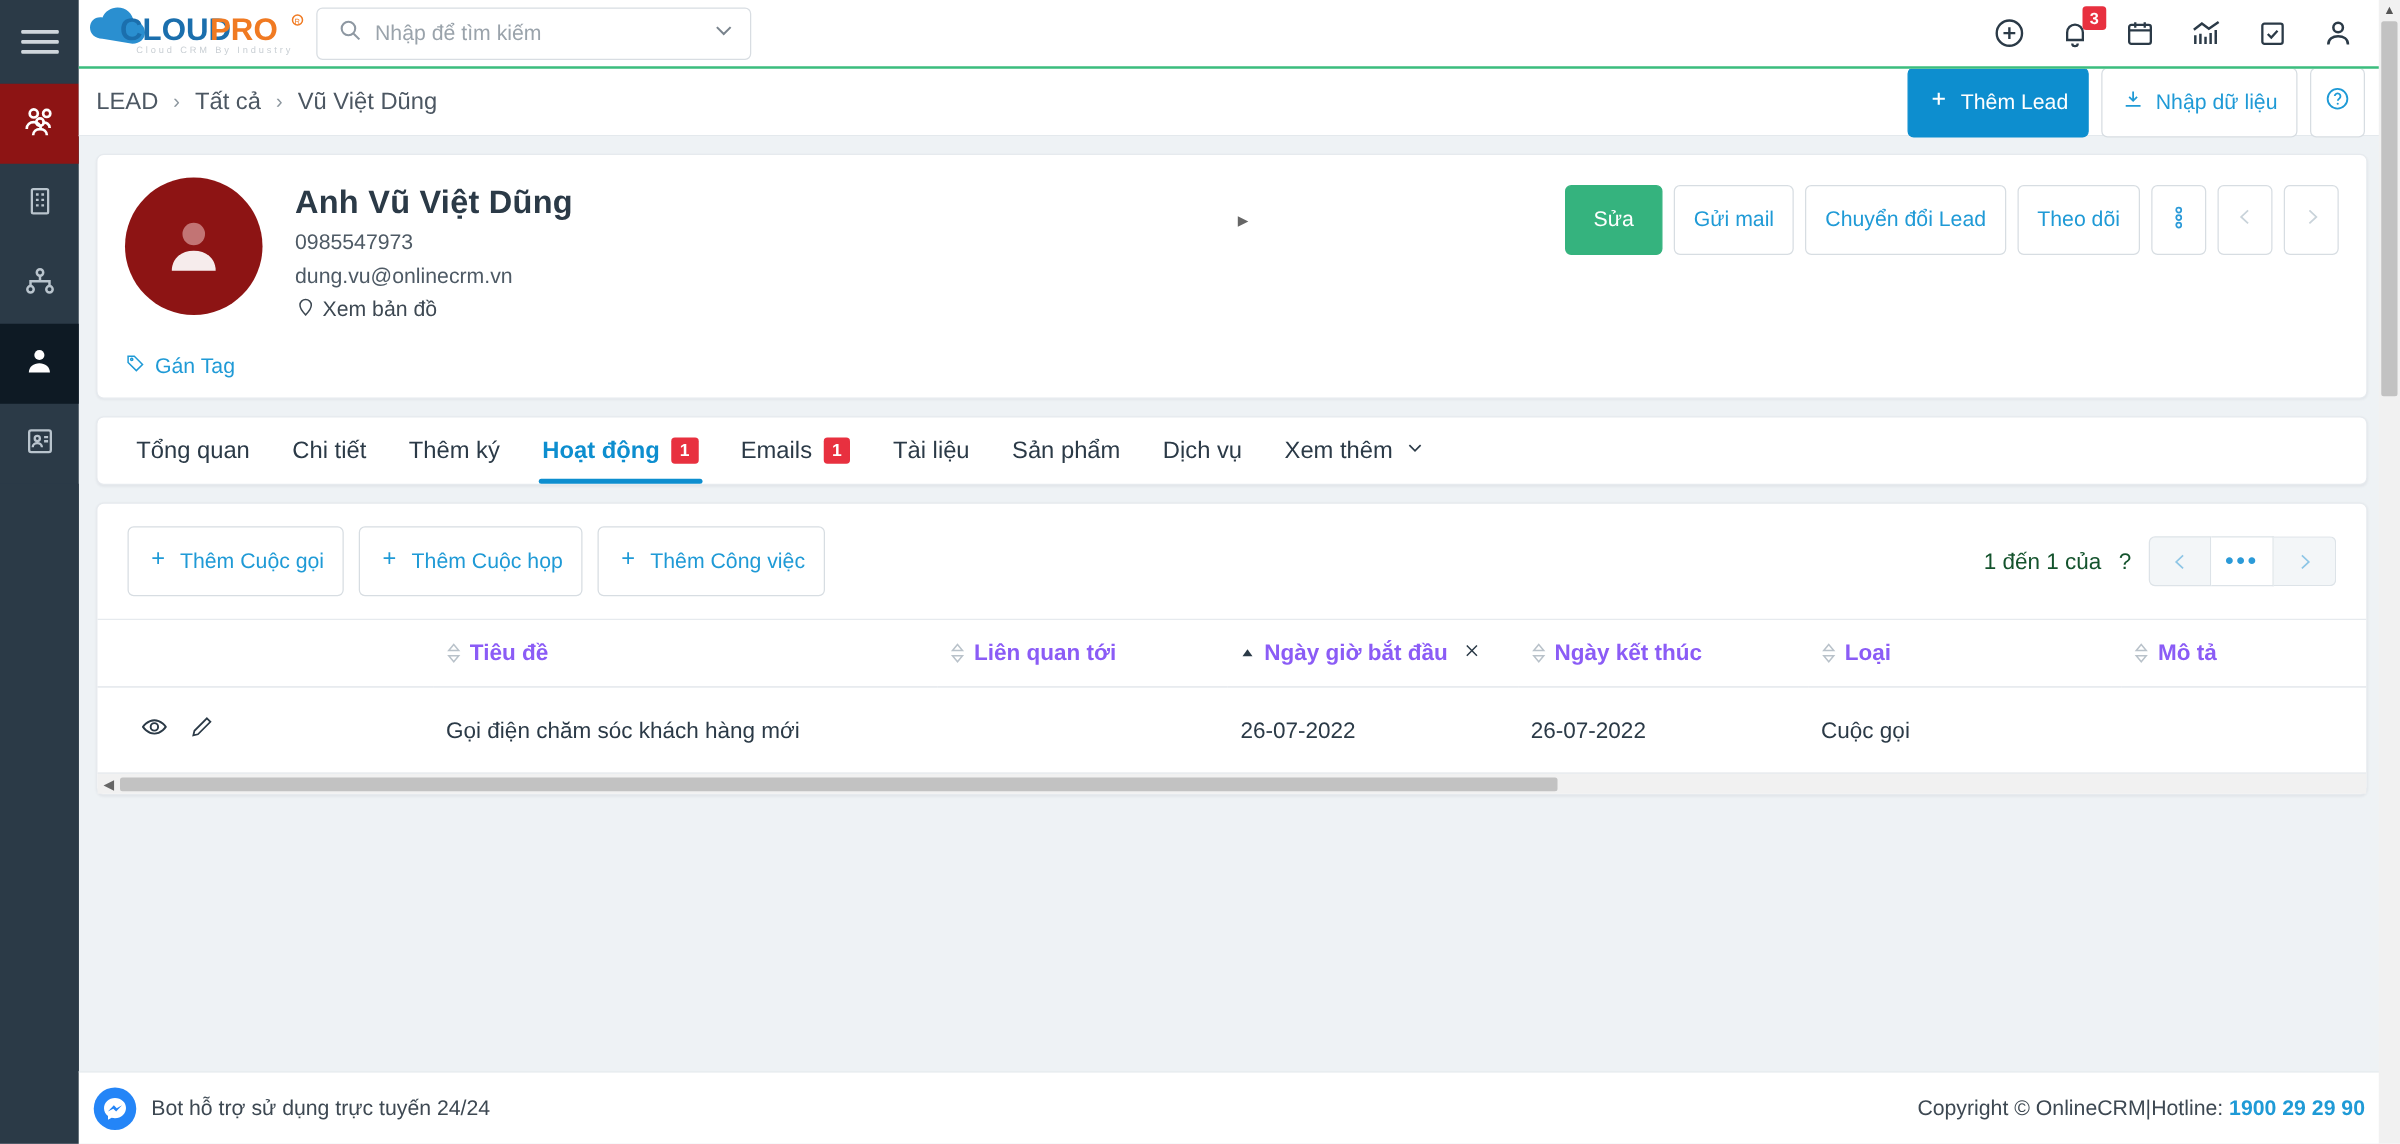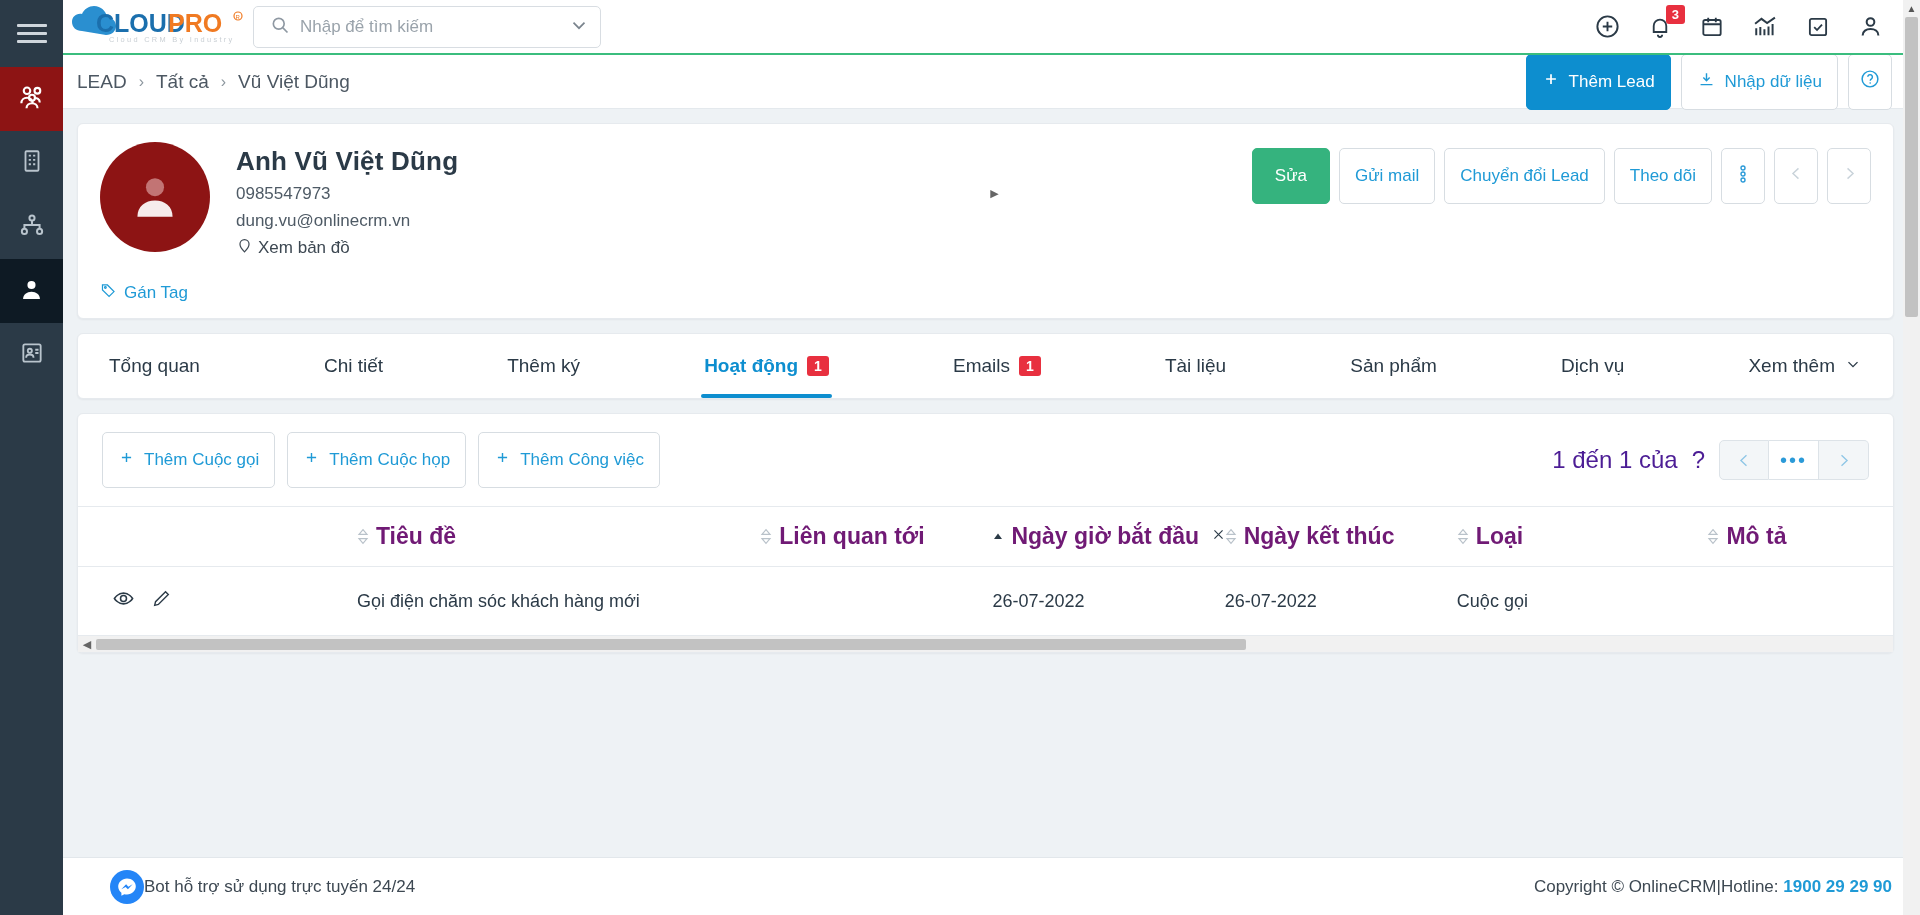--- a/index.html
+++ b/index.html
@@ -100,56 +100,56 @@
   .btn.green { background: #35b37e; border-color: #35b37e; color: #fff; padding: 0 22px; }
   .btn.ghost { color: #c9d3da; }
   .tagrow { margin-top: 22px; }
   .tag-link {
     display: inline-flex; align-items: center; gap: 7px; color: #1f9ad6;
     font-size: 17px; cursor: pointer;
   }
 
   
   .tabs-card { margin-top: 14px; }
-  .tabs { display: flex; align-items: stretch; padding: 0 14px; height: 64px; justify-content: space-between; }
+  .tabs { display: flex; align-items: stretch; padding: 0 14px; height: 53px; }
   .tab {
     display: flex; align-items: center; gap: 9px; padding: 0 17px; font-size: 19px;
     color: #2b3a47; cursor: pointer; position: relative;
   }
   .tab.active { color: #0d8ecf; font-weight: 700; }
   .tab.active::after {
     content: ""; position: absolute; left: 14px; right: 14px; bottom: 0;
     height: 4px; background: #0d8ecf; border-radius: 2px;
   }
   .badge-tab {
     background: #e8303f; color: #fff; font-size: 14px; font-weight: 700;
     border-radius: 3px; padding: 2px 7px; line-height: 1.2;
   }
 
   
   .grid-card { margin-top: 14px; padding-bottom: 0; }
   .grid-toolbar { display: flex; align-items: center; padding: 18px 24px; }
   .tb-btns { display: flex; gap: 12px; }
   .pager { margin-left: auto; display: flex; align-items: center; gap: 14px; }
-  .pager-text { font-size: 24px; color: #4c1d95; }
+  .pager-text { font-size: 18px; color: #14532d; }
   .pager-btns { display: flex; }
   .pbtn {
     width: 50px; height: 40px; border: 1px solid #dde3e8; background: #f3f6f8;
     color: #8ec6e6; display: flex; align-items: center; justify-content: center; cursor: pointer;
   }
   .pbtn.mid { background: #fff; color: #2b9ad8; letter-spacing: 2px; font-size: 20px; }
   .pbtn:first-child { border-radius: 5px 0 0 5px; }
   .pbtn:last-child { border-radius: 0 5px 5px 0; }
   .pbtn + .pbtn { border-left: 0; }
 
   
   .tbl-wrap { border-top: 1px solid #e6eaee; }
   table { width: 100%; border-collapse: collapse; table-layout: fixed; }
   thead th {
-    text-align: left; font-size: 23px; color: #701a75; font-weight: 700;
+    text-align: left; font-size: 18px; color: #8b5cf6; font-weight: 700;
     padding: 16px 10px; border-bottom: 1px solid #e6eaee; vertical-align: middle;
     white-space: nowrap;
   }
   .th-in { display: flex; align-items: center; gap: 7px; }
   .sorter { display: inline-flex; flex-direction: column; color: #b9c2ca; line-height: 0; }
   .clear-sort { color: #2b3a47; font-size: 17px; cursor: pointer; margin-left: 5px; }
   .filter-row td { padding: 10px 10px; border-bottom: 1px solid #e6eaee; }
   .finput {
     width: 100%; height: 40px; border: 1px solid #d9dfe4; border-radius: 5px;
     background: #fff; outline: none; font-family: "Liberation Sans", sans-serif; font-size: 16px;
@@ -173,21 +173,21 @@
     display: flex; align-items: center; position: relative; }
   .hs-thumb { position: absolute; left: 18px; top: 3px; height: 11px; width: 1150px; background: #c2c2c2; border-radius: 2px; }
   .hs-arrow { width: 18px; text-align: center; font-size: 11px; color: #666; cursor: pointer; }
   .hs-arrow.right { margin-left: auto; }
 
   
   .footer {
     height: 58px; background: #fff; border-top: 1px solid #e2e7eb; display: flex;
     align-items: center; padding: 0 28px 0 0; flex: 0 0 58px;
   }
-  .foot-left { display: flex; align-items: center; gap: 0; padding-left: 2px; margin-left: 45px; }
+  .foot-left { display: flex; align-items: center; gap: 12px; padding-left: 12px; }
   .fb-circle { width: 34px; height: 34px; border-radius: 50%; background: #2485f7;
     display: flex; align-items: center; justify-content: center; }
   .foot-text { font-size: 17px; color: #3d4852; }
   .foot-right { margin-left: auto; font-size: 17px; color: #3d4852; }
   .hotline { color: #1f9ad6; font-weight: 700; cursor: pointer; }
 
   
   .pagebar { position: absolute; top: 0; right: 0; width: 17px; height: 915px; background: #f1f1f1; z-index: 5; }
   .pb-up, .pb-down { height: 17px; display: flex; align-items: center; justify-content: center; font-size: 10px; color: #555; }
   .pb-thumb { position: absolute; top: 17px; left: 2px; width: 13px; height: 300px; background: #c2c2c2; border-radius: 2px; }

